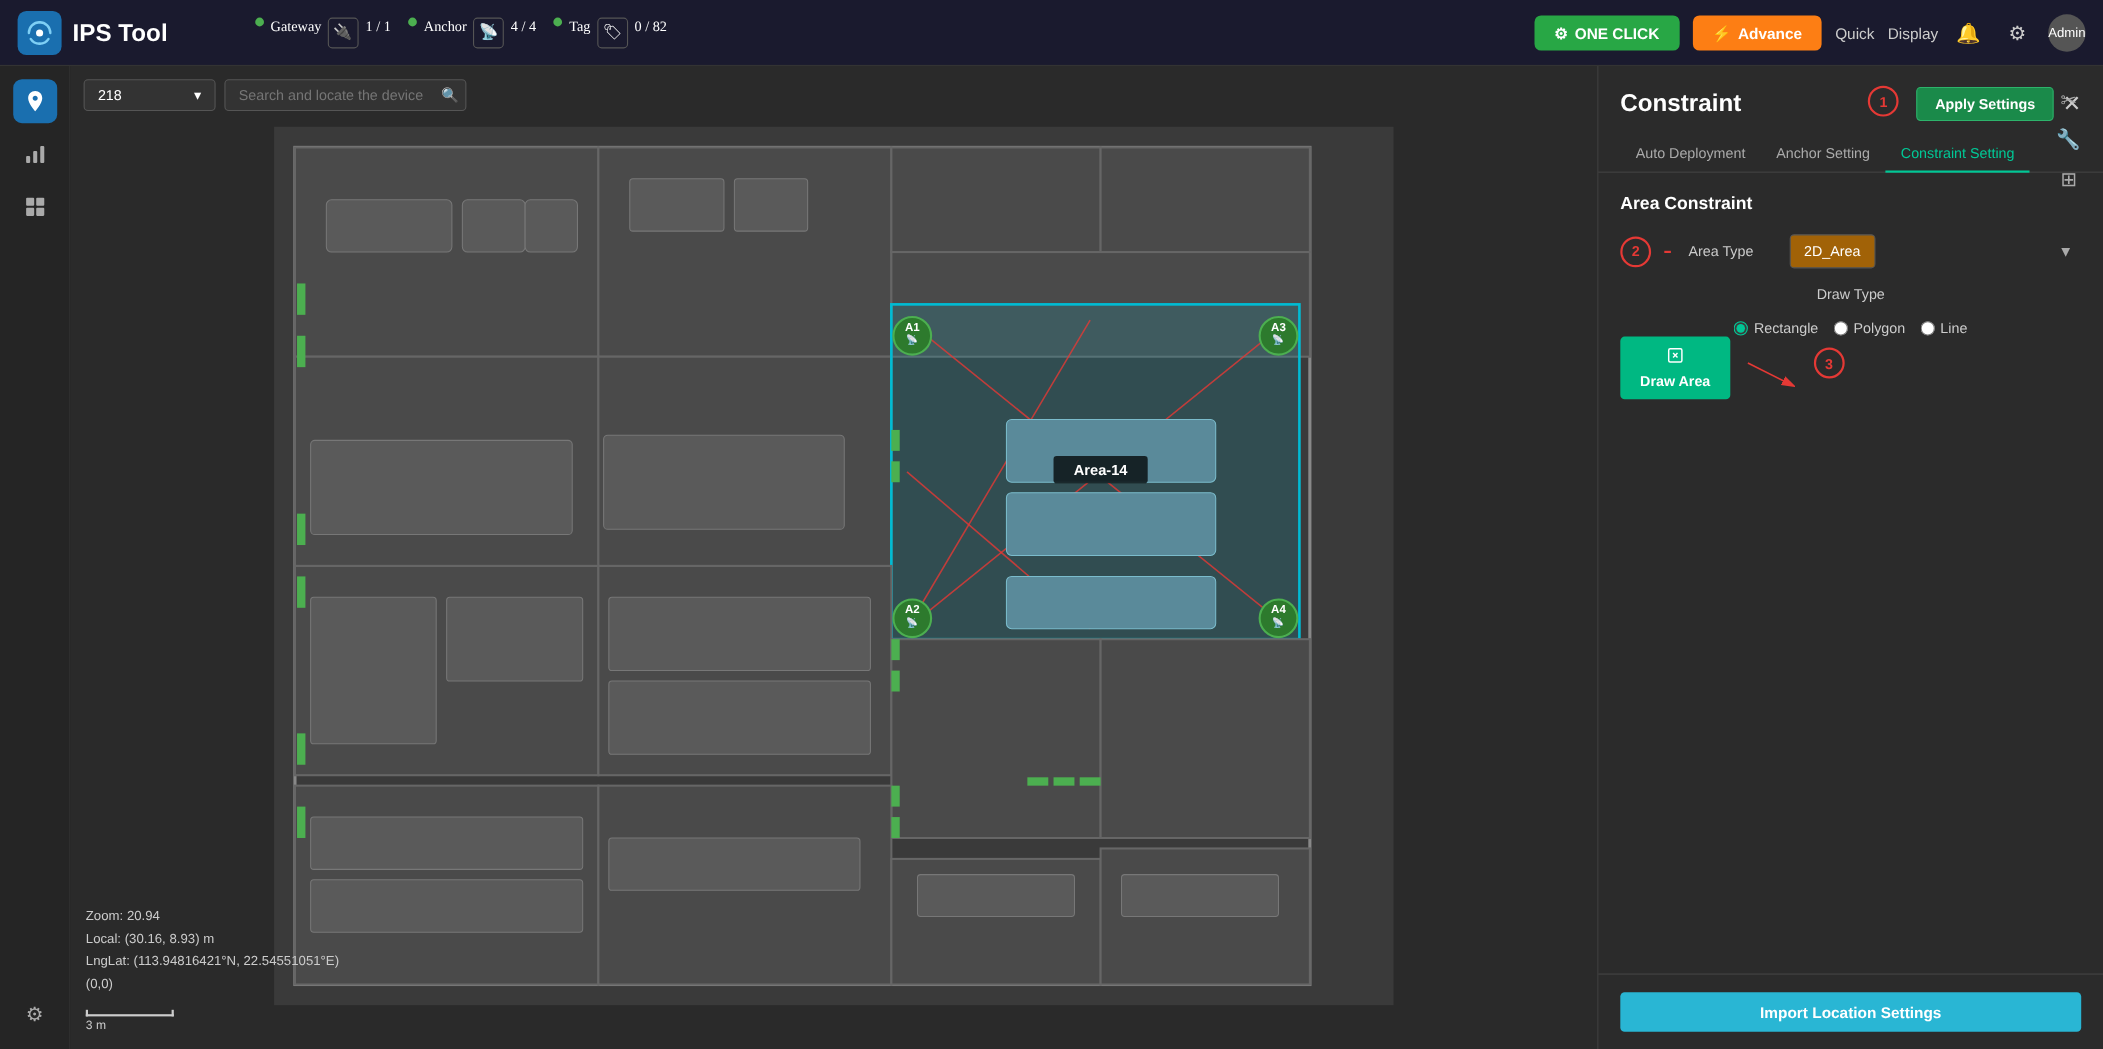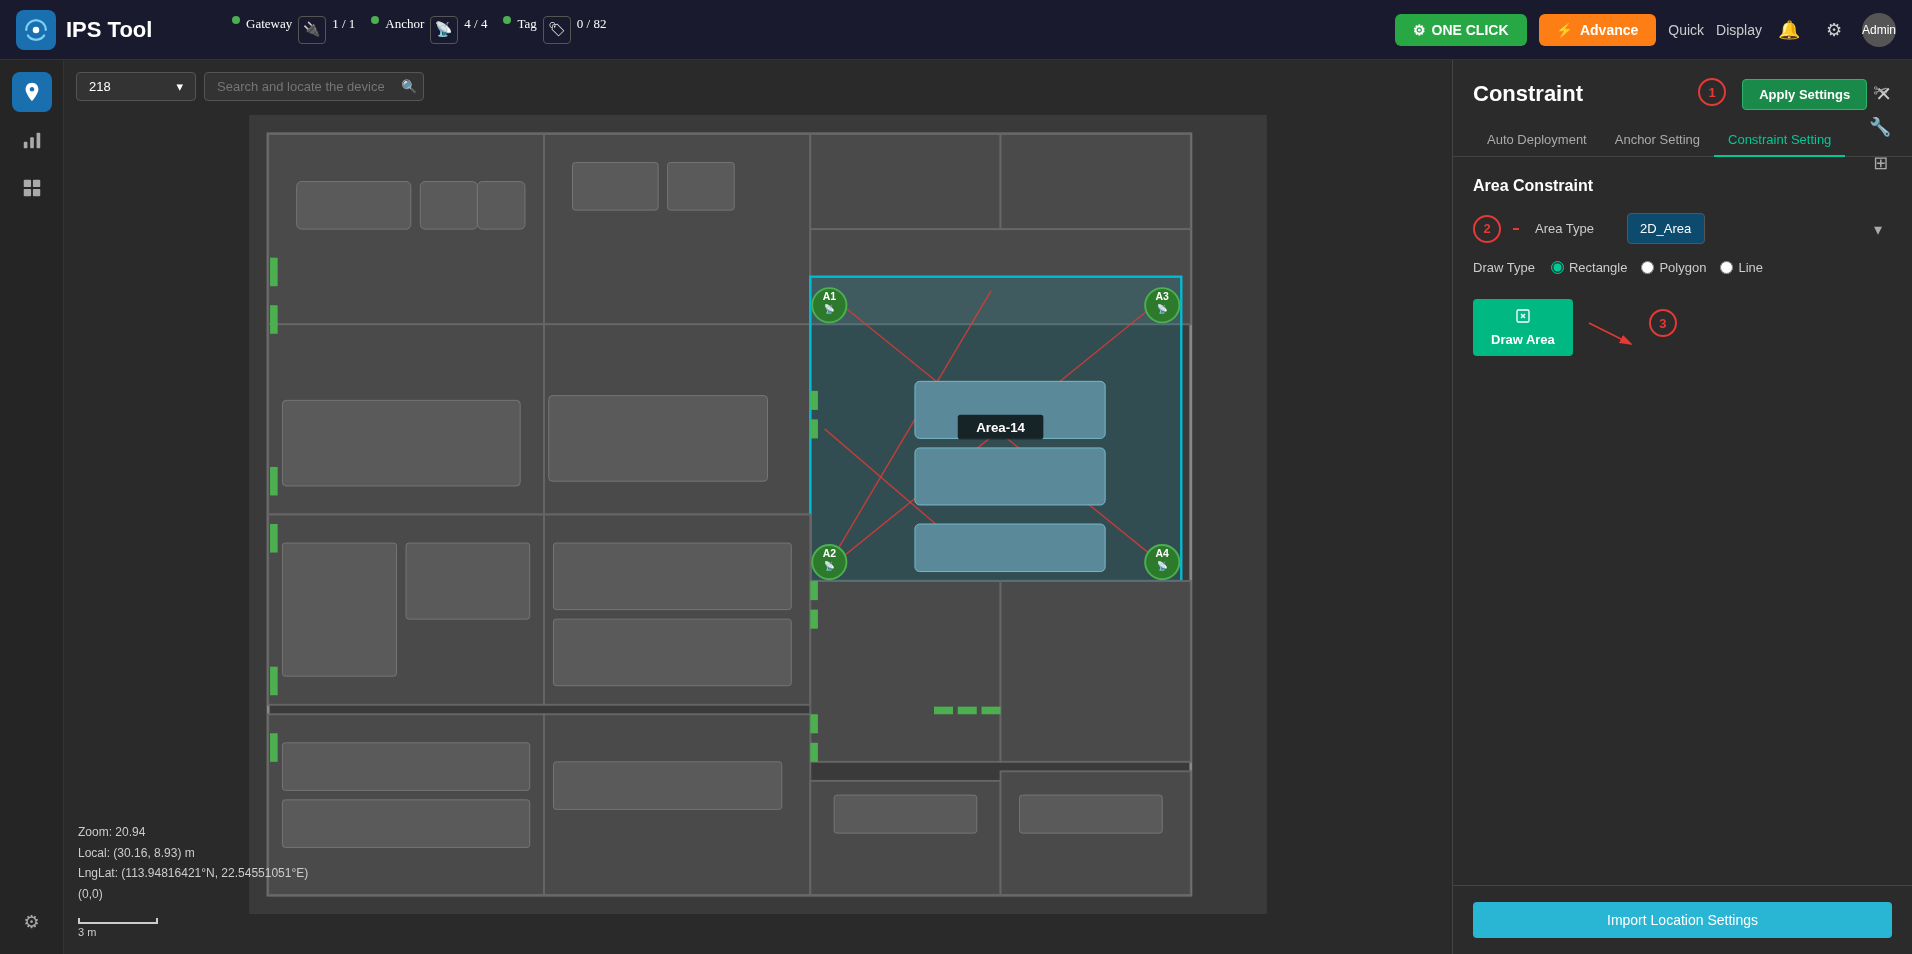--- a/index.html
+++ b/index.html
@@ -299,21 +299,21 @@
       margin-bottom: 16px;
       gap: 12px;
     }
     .form-label {
       font-size: 13px;
       color: #ccc;
       min-width: 80px;
     }
     .form-select {
       flex: 1;
-      background: #0c4a6e;
+      background: #a16207;
       border: 1px solid #555;
       color: #fff;
       padding: 7px 12px;
       border-radius: 4px;
       font-size: 13px;
       cursor: pointer;
       appearance: none;
       -webkit-appearance: none;
       position: relative;
     }
@@ -327,21 +327,21 @@
       right: 10px;
       top: 50%;
       transform: translateY(-50%);
       color: #aaa;
       pointer-events: none;
     }
     .draw-type-row {
       display: flex;
       align-items: center;
       gap: 16px;
-      margin-bottom: 24px;
+      flex-direction: column;
     }
     .draw-type-label {
       font-size: 13px;
       color: #ccc;
     }
     .radio-group {
       display: flex;
       gap: 14px;
     }
     .radio-item {
@@ -372,21 +372,21 @@
       padding: 16px 20px;
       border-top: 1px solid #444;
     }
     .btn-import {
       background: #29b6d4;
       color: #fff;
       border: none;
       padding: 10px 20px;
       border-radius: 4px;
       font-size: 14px;
-      font-weight: 400;
+      font-weight: 700;
       cursor: pointer;
       width: 100%;
     }
 
     
     .map-svg {
       position: absolute;
       top: 0; left: 0;
       width: 100%; height: 100%;
     }

